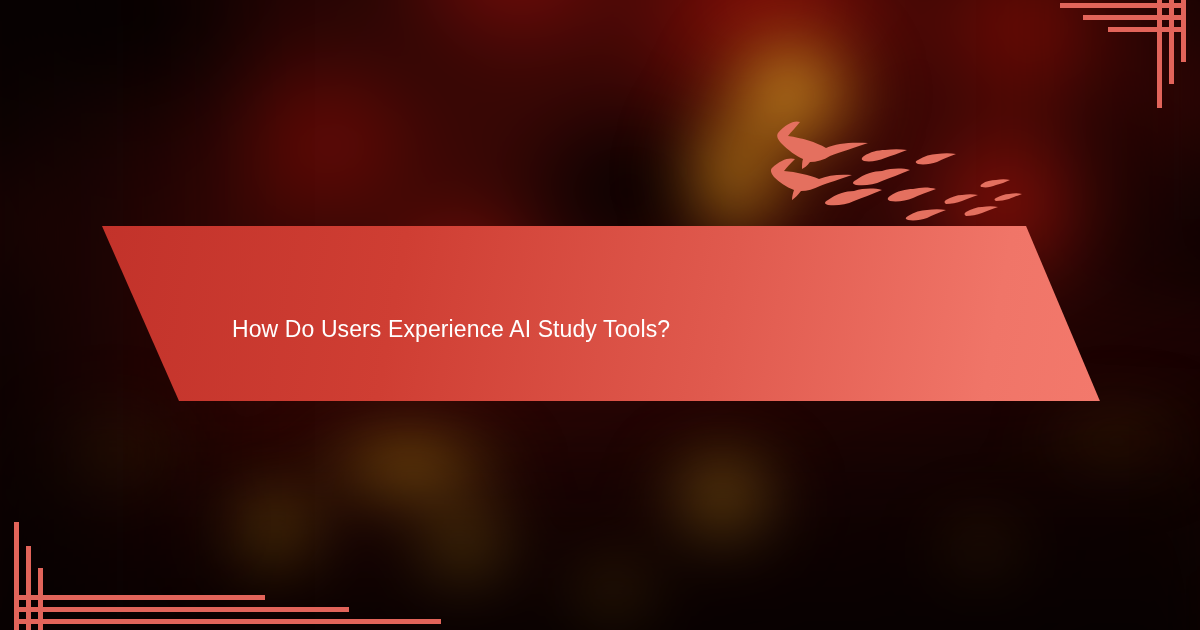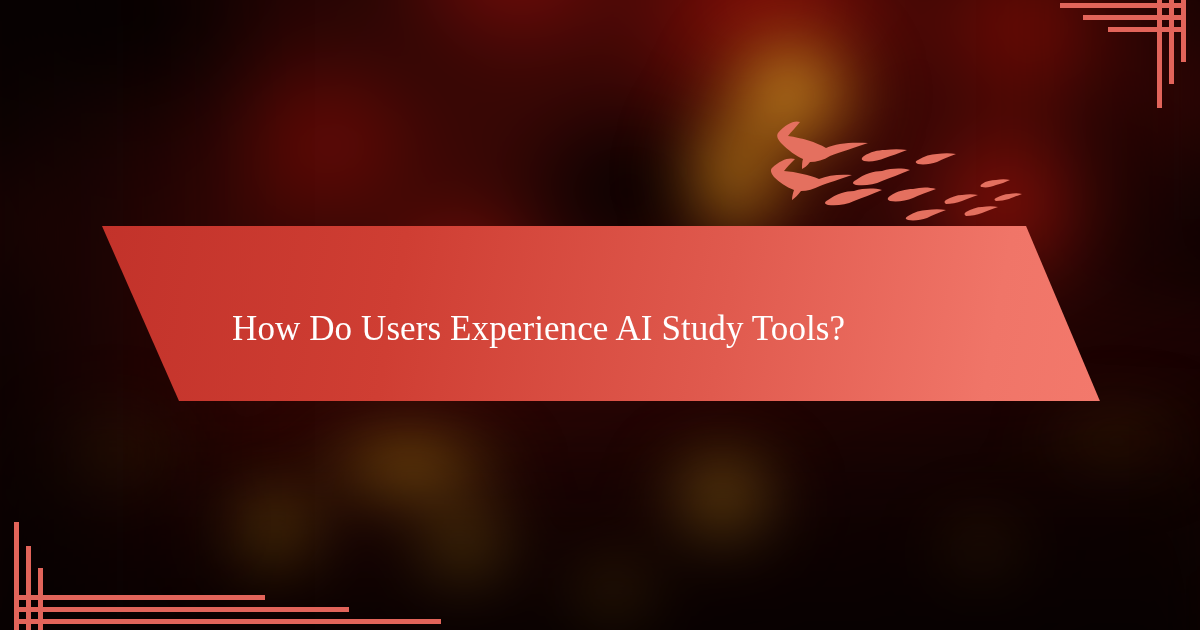--- a/index.html
+++ b/index.html
@@ -82,22 +82,22 @@
     position:absolute;
     left:95px; top:226px; width:1012px; height:175px;
     background:linear-gradient(100deg, #c2322a 0%, #cf3e33 30%, #e05a4e 62%, #f07568 88%, #f3796c 100%);
     clip-path:polygon(0.69% 0%, 92.0% 0%, 99.3% 100%, 8.3% 100%);
   }
   .banner-title {
     position:absolute;
     left:232px; top:307px;
     width:760px;
     color:#ffffff;
-    font-family:Liberation Serif, serif;
-    font-size:35px;
+    font-family:Liberation Sans, sans-serif;
+    font-size:23px;
     font-weight:400;
     letter-spacing:0.1px;
     line-height:44px;
     white-space:nowrap;
   }
 </style>
 </head>
 <body>
 
 <div id="canvas">

